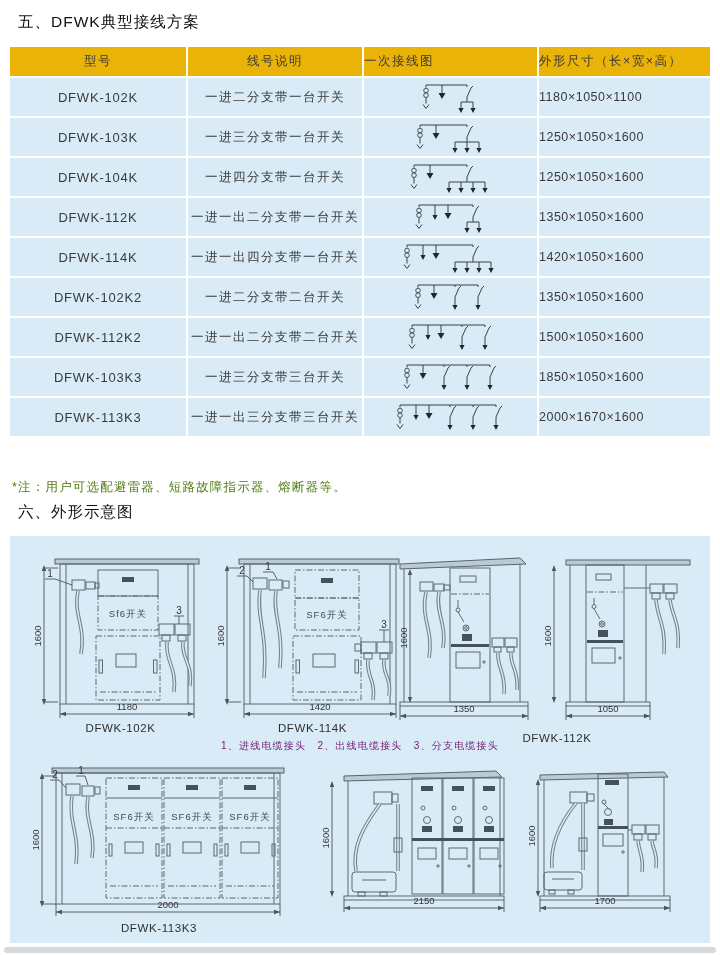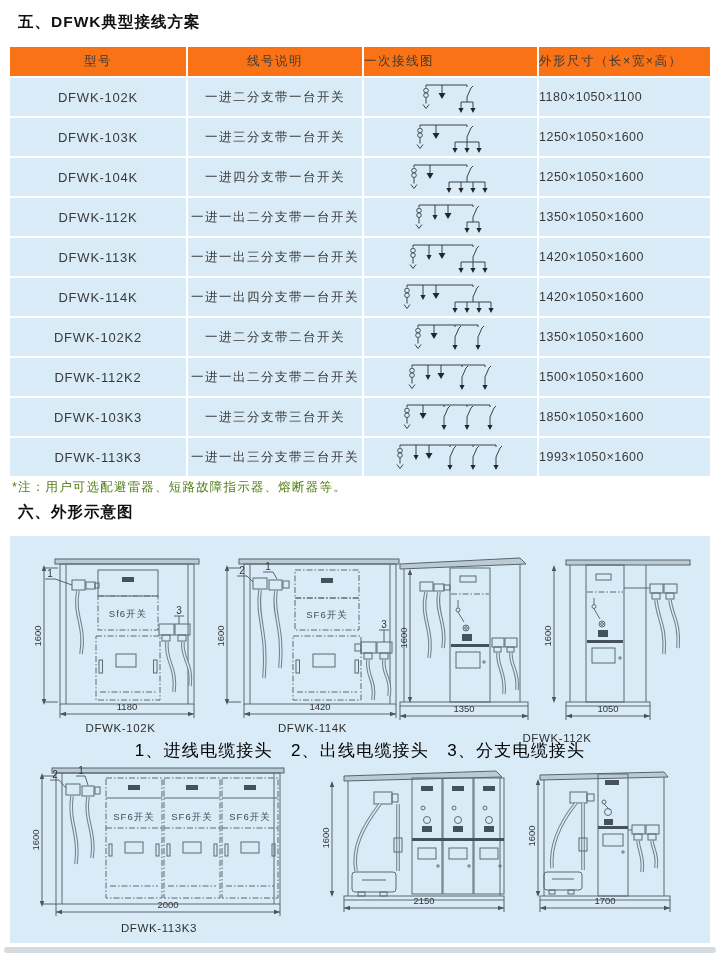--- a/index.html
+++ b/index.html
@@ -1,27 +1,27 @@
 <!DOCTYPE html>
 <html><head>
 <meta charset="utf-8">
 <style>
   html,body{margin:0;padding:0;background:#fff}
   .page{position:relative;width:720px;height:955px;background:#fff;overflow:hidden;
         font-family:"Liberation Sans","DejaVu Sans",sans-serif;}
-  .h5t,.h6t{position:absolute;left:18px;font-size:15.5px;font-weight:bold;color:#111;letter-spacing:1px}
+  .h5t,.h6t{position:absolute;left:18px;font-size:15.5px;font-weight:normal;color:#111;letter-spacing:1px}
   .h5t{top:12px}
   .h6t{top:502px}
   .note{position:absolute;left:12px;top:479px;font-size:12.5px;color:#4d7c0f;letter-spacing:1.2px}
 
   table.spec{position:absolute;left:10px;top:47px;width:700px;border-collapse:collapse;table-layout:fixed}
   table.spec th,table.spec td{border-right:2px solid #fff;border-bottom:2px solid #fff;padding:0;margin:0}
   table.spec th:last-child,table.spec td:last-child{border-right:none}
   table.spec tbody tr:last-child td{border-bottom:none}
-  table.spec th{background:#f97316;height:29px;font-size:12.5px;font-weight:normal;color:#3a3a3a;letter-spacing:1.5px}
+  table.spec th{background:#eab308;height:29px;font-size:12.5px;font-weight:normal;color:#3a3a3a;letter-spacing:1.5px}
   table.spec td{background:#d9ebf7;height:37px;color:#3a3a3a;vertical-align:middle}
   .c0{width:176px}.c1{width:174px}.c2{width:173px}.c3{width:171px}
   th.c0,td.c0{text-align:center}
   th.c1{text-align:center;padding-left:10px}
   td.c1{text-align:center;padding-left:12px;font-size:12.5px;letter-spacing:1.5px}
   td.c0{font-size:13px;letter-spacing:.8px}
   th.c2,th.c3,td.c3{text-align:left}
   td.c2{text-align:center}
   td.c3{font-size:12.5px;letter-spacing:.5px}
   td.c2 svg{vertical-align:middle}
@@ -33,21 +33,21 @@
   .slab{fill:#bccad4;stroke:#57656f;stroke-width:1}
   .dk{fill:#45525b}
   .dim{stroke:#4a545c;fill:none;stroke-width:.9}
   .dimf{fill:#4a545c}
   .dtx{font-family:"Liberation Sans","DejaVu Sans",sans-serif;font-size:9.5px;fill:#333}
   .utx{font-family:"Liberation Sans","DejaVu Sans",sans-serif;font-size:9.5px;fill:#3d4a53;letter-spacing:1px}
   .ctx{font-family:"Liberation Sans","DejaVu Sans",sans-serif;font-size:10px;fill:#333}
   .cbl{stroke:#72828c;stroke-width:3.6;fill:none}
   .cbi{stroke:#d9ebf7;stroke-width:1.5;fill:none}
   .dlabel{position:absolute;text-align:center;font-size:11.5px;color:#2f2f2f;letter-spacing:.6px}
-  .cap{position:absolute;top:203px;left:0;width:100%;text-align:center;font-size:17px;color:#000000;letter-spacing:1.2px}
+  .cap{position:absolute;top:203px;left:0;width:100%;text-align:center;font-size:10px;color:#701a75;letter-spacing:1.2px}
   .pedge{position:absolute;left:4px;top:947px;width:712px;height:6px;background:#d5dade;border-radius:3px}
 </style>
 </head>
 <body>
 
 <div class="page">
 
   <div class="h5t">五、DFWK典型接线方案</div>
 
   <table class="spec">
@@ -98,31 +98,20 @@
           <td class="c1">一进一出二分支带一台开关</td>
           <td class="c2"><svg width="87" height="38" viewBox="0 0 87 38">
               <circle cx="12" cy="12.5" r="2.3" fill="none" stroke="#39424a" stroke-width="0.9"></circle>
               <circle cx="12" cy="17.2" r="2.3" fill="none" stroke="#39424a" stroke-width="0.9"></circle>
               <path d="M12 7H66M12 7v2.5M12 19.5v6M9 26.5l3 4l3 -4M28 7v10M41 7v8M66 7v2M70 10l2 -2M70 10L66 19M66 19V24M60 24H72M60 24v6M72 24v6" stroke="#39424a" stroke-width="1" fill="none"></path>
               <path d="M25.4 17h5.2L28 22ZM37.5 15h7L41 21ZM57.4 30h5.2L60 35ZM69.4 30h5.2L72 35Z" fill="#22282c"></path>
             </svg></td>
           <td class="c3">1350×1050×1600</td>
         </tr>
         <tr>
-          <td class="c0">DFWK-113K</td>
-          <td class="c1">一进一出三分支带一台开关</td>
-          <td class="c2"><svg width="99" height="38" viewBox="0 0 99 38">
-              <circle cx="12" cy="12.5" r="2.3" fill="none" stroke="#39424a" stroke-width="0.9"></circle>
-              <circle cx="12" cy="17.2" r="2.3" fill="none" stroke="#39424a" stroke-width="0.9"></circle>
-              <path d="M12 7H72M12 7v2.5M12 19.5v6M9 26.5l3 4l3 -4M28 7v10M41 7v8M72 7v2M76 10l2 -2M76 10L72 19M72 19V24M60 24H84M60 24v6M72 24v6M84 24v6" stroke="#39424a" stroke-width="1" fill="none"></path>
-              <path d="M25.4 17h5.2L28 22ZM37.5 15h7L41 21ZM57.4 30h5.2L60 35ZM69.4 30h5.2L72 35ZM81.4 30h5.2L84 35Z" fill="#22282c"></path>
-            </svg></td>
-          <td class="c3">1420×1050×1600</td>
-        </tr>
-        <tr>
           <td class="c0">DFWK-114K</td>
           <td class="c1">一进一出四分支带一台开关</td>
           <td class="c2"><svg width="111" height="38" viewBox="0 0 111 38">
               <circle cx="12" cy="12.5" r="2.3" fill="none" stroke="#39424a" stroke-width="0.9"></circle>
               <circle cx="12" cy="17.2" r="2.3" fill="none" stroke="#39424a" stroke-width="0.9"></circle>
               <path d="M12 7H78M12 7v2.5M12 19.5v6M9 26.5l3 4l3 -4M28 7v10M41 7v8M78 7v2M82 10l2 -2M82 10L78 19M78 19V24M60 24H96M60 24v6M72 24v6M84 24v6M96 24v6" stroke="#39424a" stroke-width="1" fill="none"></path>
               <path d="M25.4 17h5.2L28 22ZM37.5 15h7L41 21ZM57.4 30h5.2L60 35ZM69.4 30h5.2L72 35ZM81.4 30h5.2L84 35ZM93.4 30h5.2L96 35Z" fill="#22282c"></path>
             </svg></td>
           <td class="c3">1420×1050×1600</td>
         </tr>
@@ -161,21 +150,21 @@
         </tr>
         <tr>
           <td class="c0">DFWK-113K3</td>
           <td class="c1">一进一出三分支带三台开关</td>
           <td class="c2"><svg width="125" height="38" viewBox="0 0 125 38">
               <circle cx="12" cy="12.5" r="2.3" fill="none" stroke="#39424a" stroke-width="0.9"></circle>
               <circle cx="12" cy="17.2" r="2.3" fill="none" stroke="#39424a" stroke-width="0.9"></circle>
               <path d="M12 7H108M12 7v2.5M12 19.5v6M9 26.5l3 4l3 -4M28 7v10M41 7v8M62 7v2M66 10l2 -2M66 10L62 19M62 19v8M85 7v2M89 10l2 -2M89 10L85 19M85 19v8M108 7v2M112 10l2 -2M112 10L108 19M108 19v8" stroke="#39424a" stroke-width="1" fill="none"></path>
               <path d="M25.4 17h5.2L28 22ZM37.5 15h7L41 21ZM59.4 27h5.2L62 32ZM82.4 27h5.2L85 32ZM105.4 27h5.2L108 32Z" fill="#22282c"></path>
             </svg></td>
-          <td class="c3">1993×1050×1600</td>
+          <td class="c3">2000×1670×1600</td>
         </tr>
       </tbody>
   </table>
 
   <div class="note">*注：用户可选配避雷器、短路故障指示器、熔断器等。</div>
   <div class="h6t">六、外形示意图</div>
 
   <div class="pnl">
 
     <svg style="left:18px;top:16px" width="185" height="166" viewBox="0 0 185 166">

